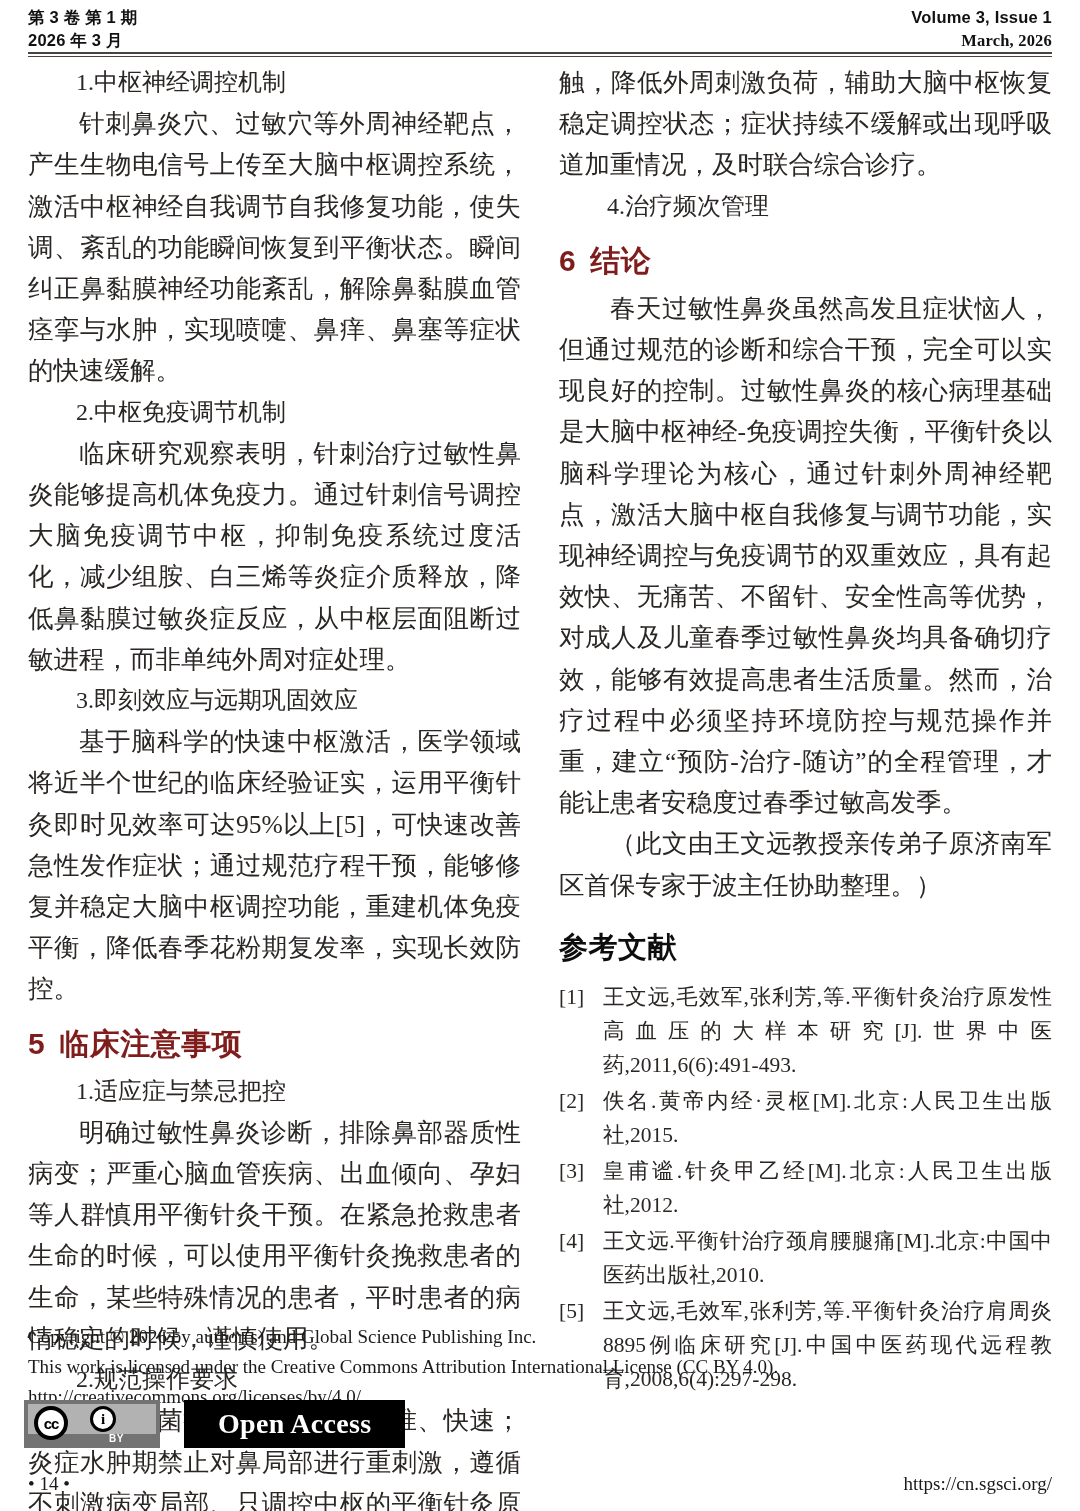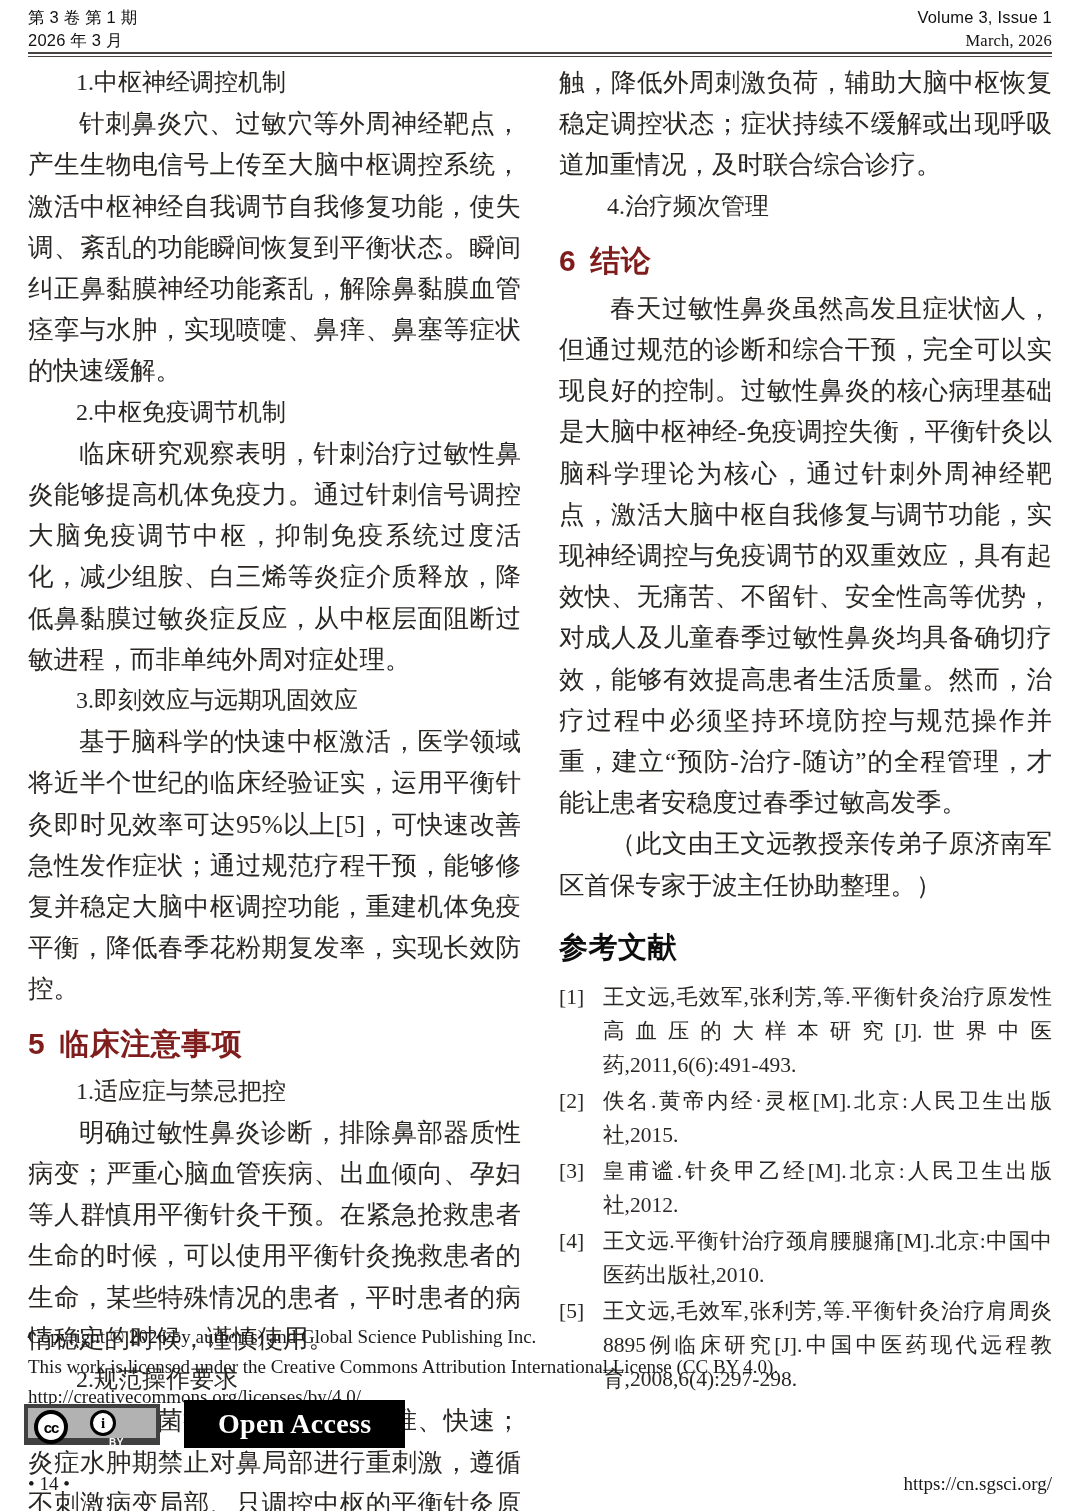--- a/index.html
+++ b/index.html
@@ -24,21 +24,21 @@
     left: 28px;
     right: 28px;
     top: 6px;
     height: 46px;
   }
   .runhead-row {
     display: flex;
     justify-content: space-between;
     align-items: baseline;
     font-family: "Liberation Sans", "DejaVu Sans", sans-serif;
-    font-weight: normal;
+    font-weight: bold;
     font-size: 16.5px;
     line-height: 23px;
     letter-spacing: .2px;
     color: #111;
     text-align: right;
   }
   .runhead-row.second {
     font-family: "Liberation Serif", "DejaVu Serif", serif;
   }
   .runhead-left-2 {
@@ -144,22 +144,22 @@
     position: absolute;
     left: 24px;
     top: 1400px;
     display: flex;
     align-items: center;
     gap: 24px;
   }
   .ccbadge {
     position: relative;
     width: 136px;
-    height: 41px;
-    background: #404040;
+    height: 48px;
+    background: #737373;
     display: block;
   }
   .ccbadge .grayband {
     position: absolute;
     left: 4px; top: 4px;
     width: 128px; height: 30px;
     background: #b2b2b2;
   }
   .ccbadge .cc-circle {
     position: absolute;

